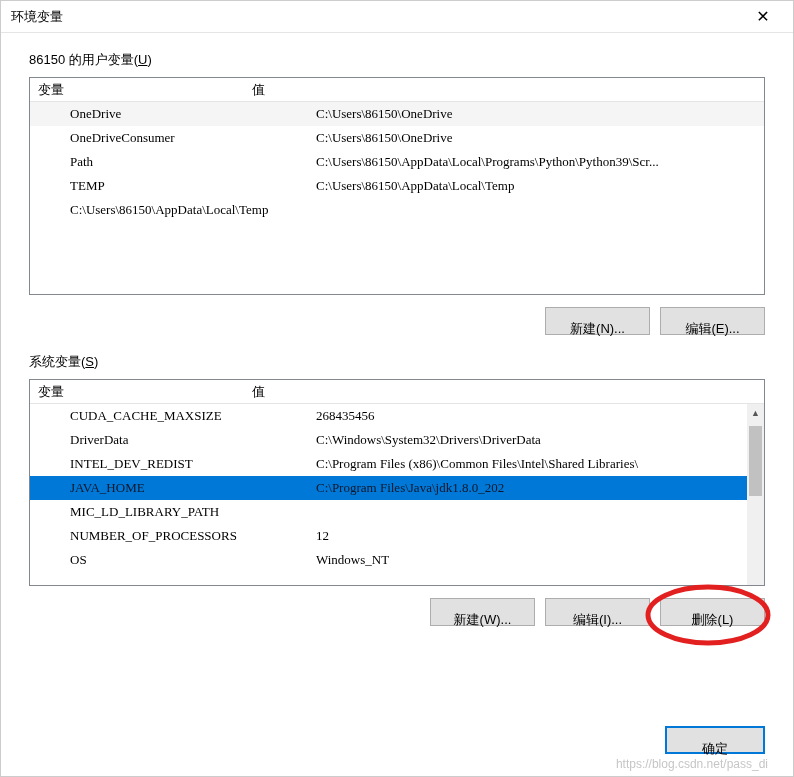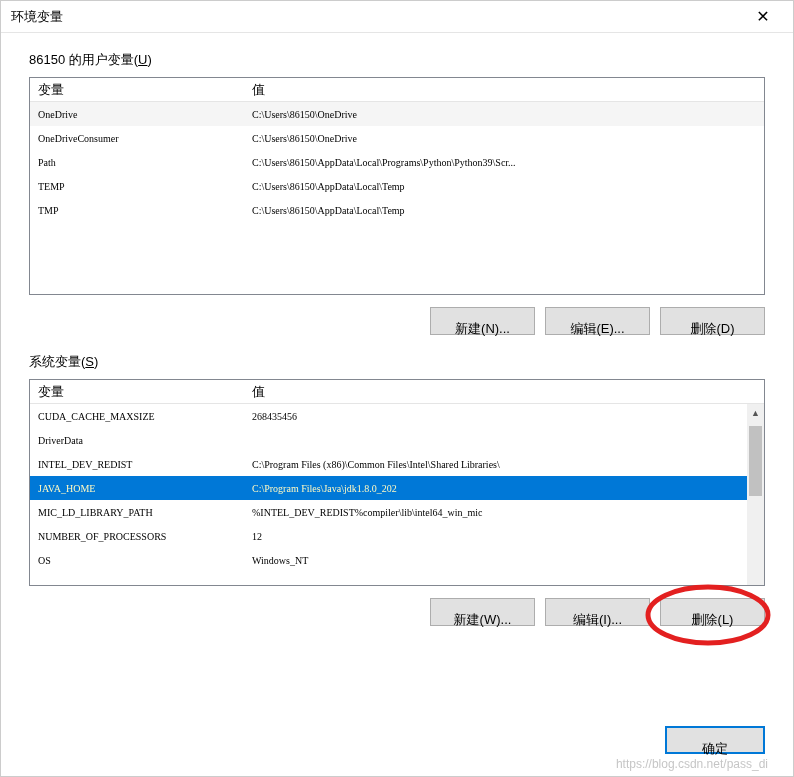--- a/index.html
+++ b/index.html
@@ -108,28 +108,29 @@
       overflow: hidden;
     }
     .row {
       display: flex;
       height: 24px;
       align-items: center;
     }
     .row.alt { background: #f5f5f5; }
     .row.selected {
       background: #0078d7;
-      color: #fef9c3;
+      color: #0f172a;
     }
     .cell {
       padding: 2px 8px;
       overflow: hidden;
       white-space: nowrap;
       text-overflow: ellipsis;
-      font-size: 10px;
+      font-size: 13px;
+      margin-left: 32px;
     }
     .cell.col-var { width: 214px; }
     .cell.col-val { flex: 1; }
     .btn-row {
       display: flex;
       justify-content: flex-end;
       gap: 10px;
       margin-top: 12px;
       position: relative;
     }
@@ -204,60 +205,58 @@
           </div>
           <div class="row">
             <div class="cell col-var">Path</div>
             <div class="cell col-val">C:\Users\86150\AppData\Local\Programs\Python\Python39\Scr...</div>
           </div>
           <div class="row">
             <div class="cell col-var">TEMP</div>
             <div class="cell col-val">C:\Users\86150\AppData\Local\Temp</div>
           </div>
           <div class="row">
-            <div class="cell col-var">TMP</div>
             <div class="cell col-val">C:\Users\86150\AppData\Local\Temp</div>
           </div>
         </div>
       </div>
       <div class="btn-row">
         <button class="btn">新建(N)...</button>
         <button class="btn">编辑(E)...</button>
-        <button class="btn">删除(D)</button>
       </div>
     </div>
 
     <div class="section">
       <div class="section-label">
         <span>系统变量(</span><u>S</u><span>)</span>
       </div>
       <div class="table-wrap sys">
         <div class="table-header">
           <div class="th col-var">变量</div>
           <div class="th col-val">值</div>
         </div>
         <div class="table-body">
           <div class="row">
             <div class="cell col-var">CUDA_CACHE_MAXSIZE</div>
             <div class="cell col-val">268435456</div>
           </div>
           <div class="row">
             <div class="cell col-var">DriverData</div>
+            <div class="cell col-val">C:\Windows\System32\Drivers\DriverData</div>
           </div>
           <div class="row">
             <div class="cell col-var">INTEL_DEV_REDIST</div>
             <div class="cell col-val">C:\Program Files (x86)\Common Files\Intel\Shared Libraries\</div>
           </div>
           <div class="row selected">
             <div class="cell col-var">JAVA_HOME</div>
             <div class="cell col-val">C:\Program Files\Java\jdk1.8.0_202</div>
           </div>
           <div class="row">
             <div class="cell col-var">MIC_LD_LIBRARY_PATH</div>
-            <div class="cell col-val">%INTEL_DEV_REDIST%compiler\lib\intel64_win_mic</div>
           </div>
           <div class="row">
             <div class="cell col-var">NUMBER_OF_PROCESSORS</div>
             <div class="cell col-val">12</div>
           </div>
           <div class="row">
             <div class="cell col-var">OS</div>
             <div class="cell col-val">Windows_NT</div>
           </div>
         </div>

